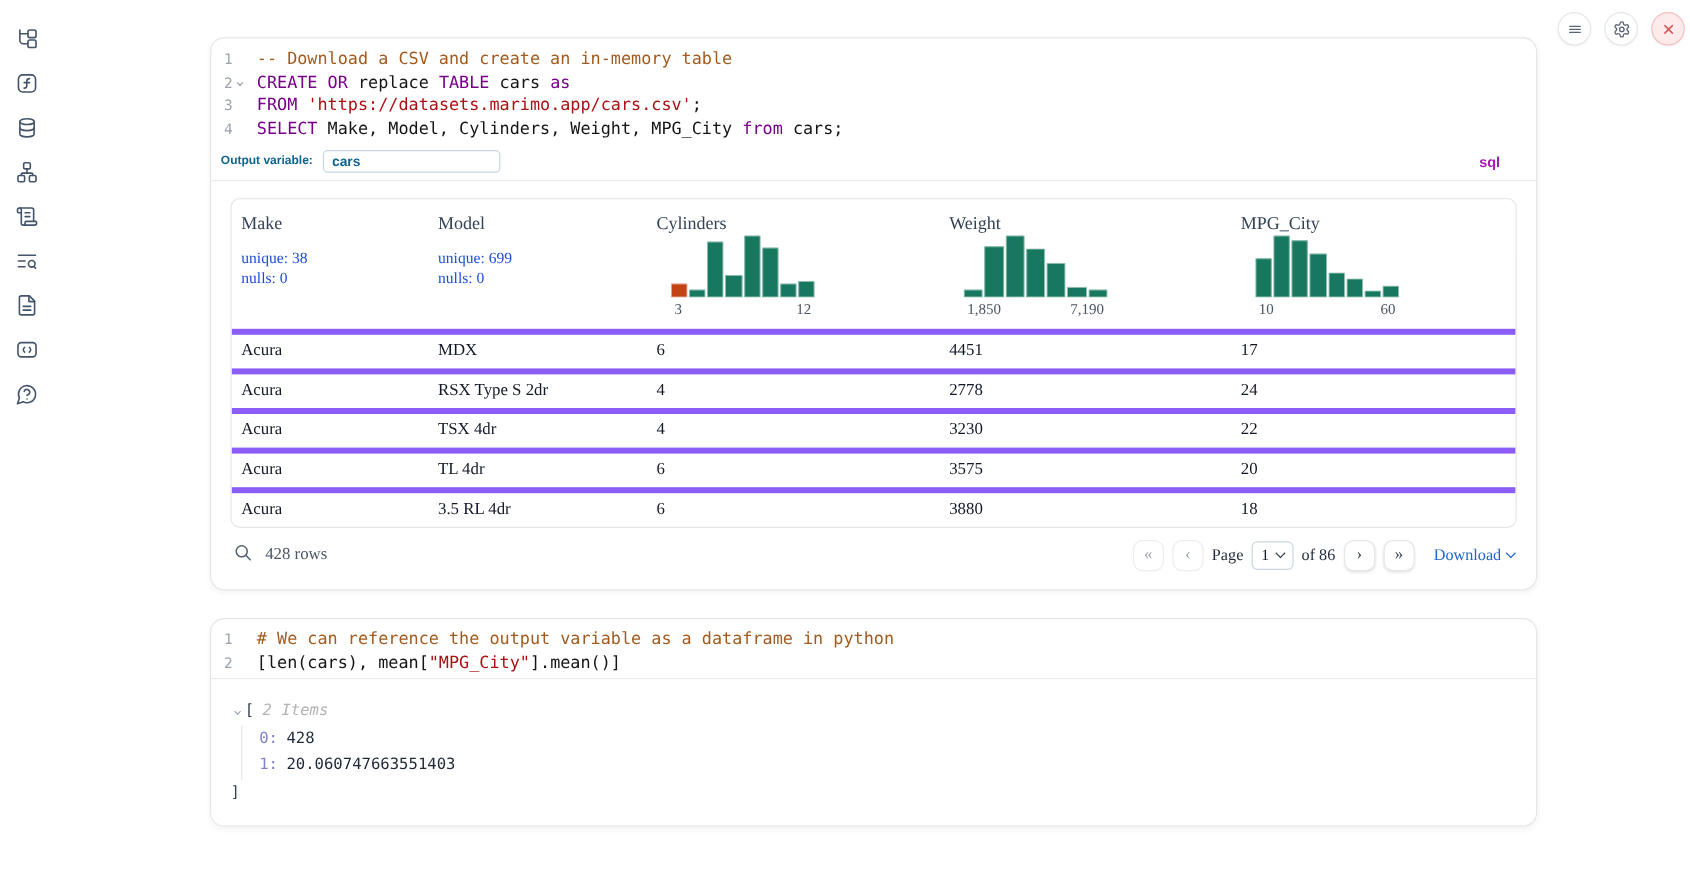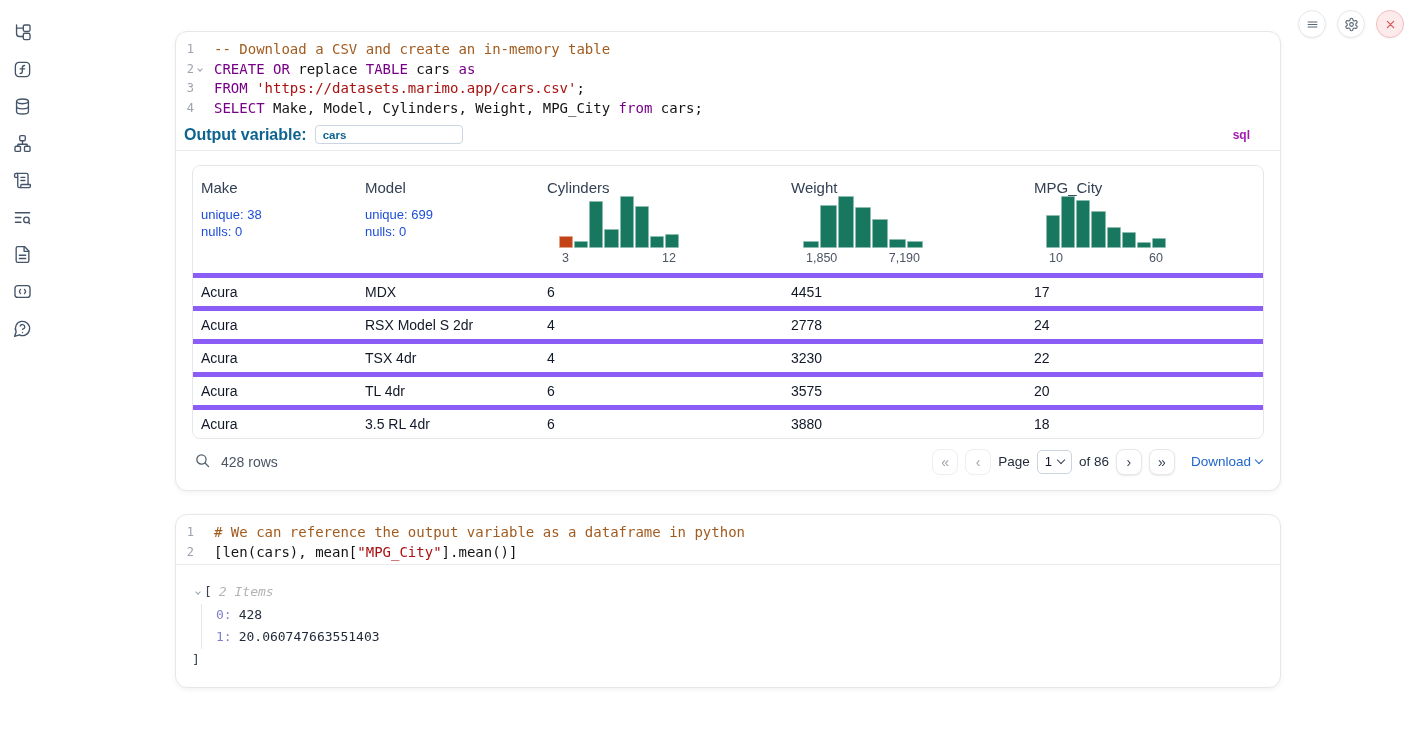--- a/index.html
+++ b/index.html
@@ -38,28 +38,28 @@
   .cm-gutter { width:18px; flex:none; text-align:right; color:#9ca3af; font-size:12px;
     line-height:19.5px; }
   .cm-fold { width:12px; flex:none; display:flex; align-items:center; justify-content:center; color:#9ca3af; }
   .cm-content { white-space:pre; color:#141414; padding-left:8px; }
   .tok-kw { color:#770088; }
   .tok-str { color:#aa1111; }
   .tok-cmt { color:#a25b1e; }
 
   
   .outvar-row { display:flex; align-items:center; margin-top:5px; padding:0 0 6px 8px; }
-  .outvar-label { font-size:16px; font-weight:bold; color:#0e6490; }
+  .outvar-label { font-size:10px; font-weight:bold; color:#0e6490; }
   .outvar-input { margin-left:8px; width:148px; height:19px; border:1px solid #cbd5e1;
     border-radius:4px; font-size:11.5px; font-weight:bold; color:#0e6490;
     padding:0 7px; outline:none; font-family:inherit; }
   .lang-badge { margin-left:auto; margin-right:30px; font-size:12px; font-weight:bold; color:#a21caf; }
 
   
-  .cell-output { padding:14px 16px 6px; }
+  .cell-output { padding:14px 16px 6px;font-family:Liberation Serif, serif; }
   .data-table { border:1px solid #e5e7eb; border-radius:8px; overflow:hidden; }
   .t-header, .t-row { display:grid; grid-template-columns:164px 182px 244px 243px 1fr; }
   .th-cell { padding:13px 8px 8px; display:flex; flex-direction:column; }
   .th-label { font-size:15px; color:#334155; cursor:pointer; }
   .th-stats { margin-top:10px; font-size:13px; color:#1d4ed8; line-height:17px; }
   .hist { margin-top:auto; width:120px; margin-left:12px; }
   .hist-bars { display:flex; align-items:flex-end; gap:1px; height:52px; }
   .hist-bar { flex:1; border:1px solid rgba(255,255,255,.5); border-radius:1px; }
   .hist-labels { display:flex; justify-content:space-between; font-size:12.5px;
     color:#4b5563; margin-top:3px; padding:0 3px; }
@@ -307,21 +307,21 @@
         <div class="t-body">
             <div class="t-row">
               <div class="t-cell">Acura</div>
               <div class="t-cell">MDX</div>
               <div class="t-cell">6</div>
               <div class="t-cell">4451</div>
               <div class="t-cell">17</div>
             </div>
             <div class="t-row">
               <div class="t-cell">Acura</div>
-              <div class="t-cell">RSX Model S 2dr</div>
+              <div class="t-cell">RSX Type S 2dr</div>
               <div class="t-cell">4</div>
               <div class="t-cell">2778</div>
               <div class="t-cell">24</div>
             </div>
             <div class="t-row">
               <div class="t-cell">Acura</div>
               <div class="t-cell">TSX 4dr</div>
               <div class="t-cell">4</div>
               <div class="t-cell">3230</div>
               <div class="t-cell">22</div>

